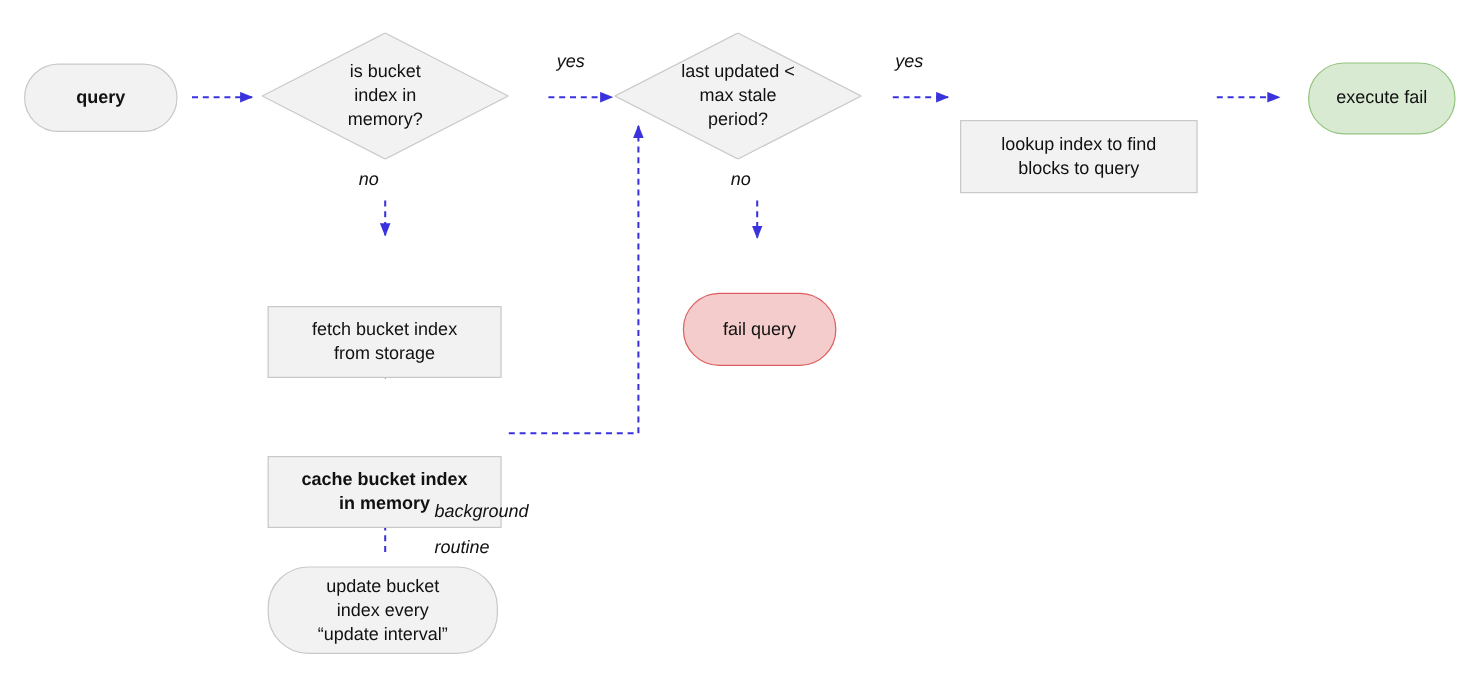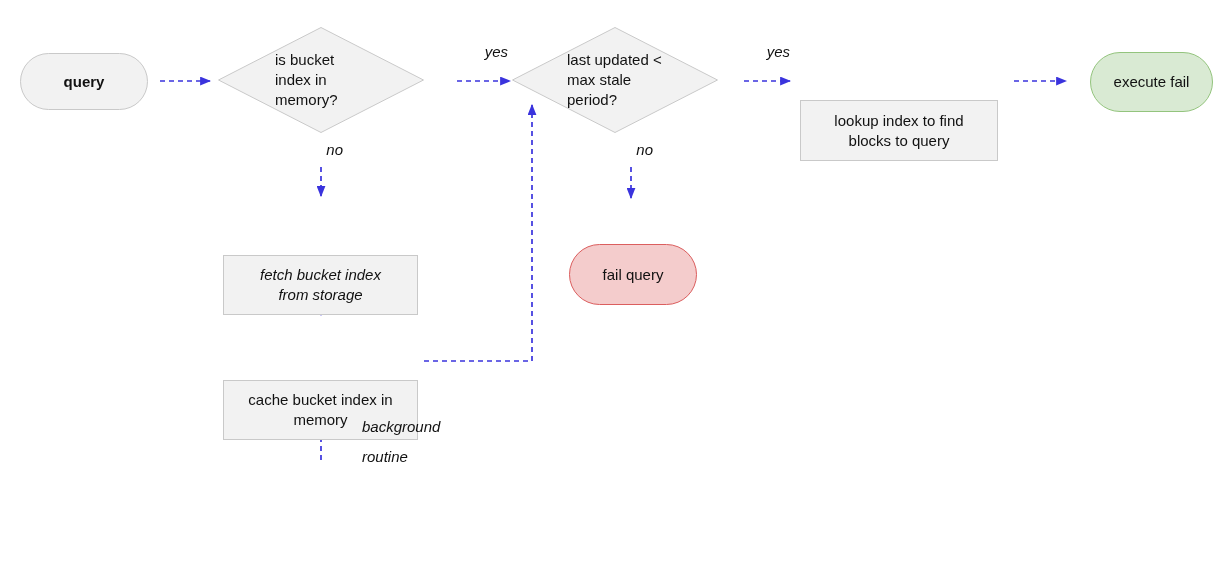--- a/index.html
+++ b/index.html
@@ -70,26 +70,26 @@
     fill: var(--neutral-fill, #f2f2f2);
     stroke: var(--neutral-border, #c9c9c9);
     stroke-width: 1;
   }
   .diamond-label {
     position: absolute;
     inset: 0;
     display: flex;
     align-items: center;
     justify-content: center;
-    text-align: left;
+    text-align: center;
   }
   .edge-label {
     position: absolute;
     font-style: italic;
-    text-align: right;
+    text-align: left;
   }
   .edge-label.left-align {
     text-align: left;
   }
 </style>
 </head>
 <body>
 
 <div id="canvas">
 
@@ -137,28 +137,31 @@
   </div>
 
   <div class="node pill pill-success" style="left:1090px; top:52px; width:123px; height:60px; border-radius:30px;">
     <span style="width:80px;">execute fail</span>
   </div>
 
   <div class="node pill pill-danger" style="left:569px; top:204px; width:128px; height:61px; border-radius:31px;margin-top:40px;">
     <span>fail query</span>
   </div>
 
-  <div class="node rect" style="left:223px; top:207px; width:195px; height:60px;font-style:italic;">
+  <div class="node rect" style="left:223px; top:207px; width:195px; height:60px;">
     <span style="width:150px;">fetch bucket index from storage</span>
   </div>
 
   <div class="node rect" style="left:223px; top:332px; width:195px; height:60px;">
-    <span style="width:150px;">cache bucket index in memory</span>
+    <span style="width:150px;font-weight:bold;">cache bucket index in memory</span>
   </div>
 
+  <div class="node pill" style="left:223px; top:472px; width:192px; height:73px; border-radius:34px;">
+    <span style="width:122px;">update bucket index every “update interval”</span>
+  </div>
 
   <div class="edge-label" style="left:464px; top:42px; width:44px;">yes</div>
   <div class="edge-label" style="left:299px; top:140px; width:44px;">no</div>
   <div class="edge-label" style="left:746px; top:42px; width:44px;">yes</div>
   <div class="edge-label" style="left:609px; top:140px; width:44px;">no</div>
   <div class="edge-label left-align" style="left:362px; top:412px; width:105px; line-height:30px;">background routine</div>
 
 </div>
 
 </body></html>

